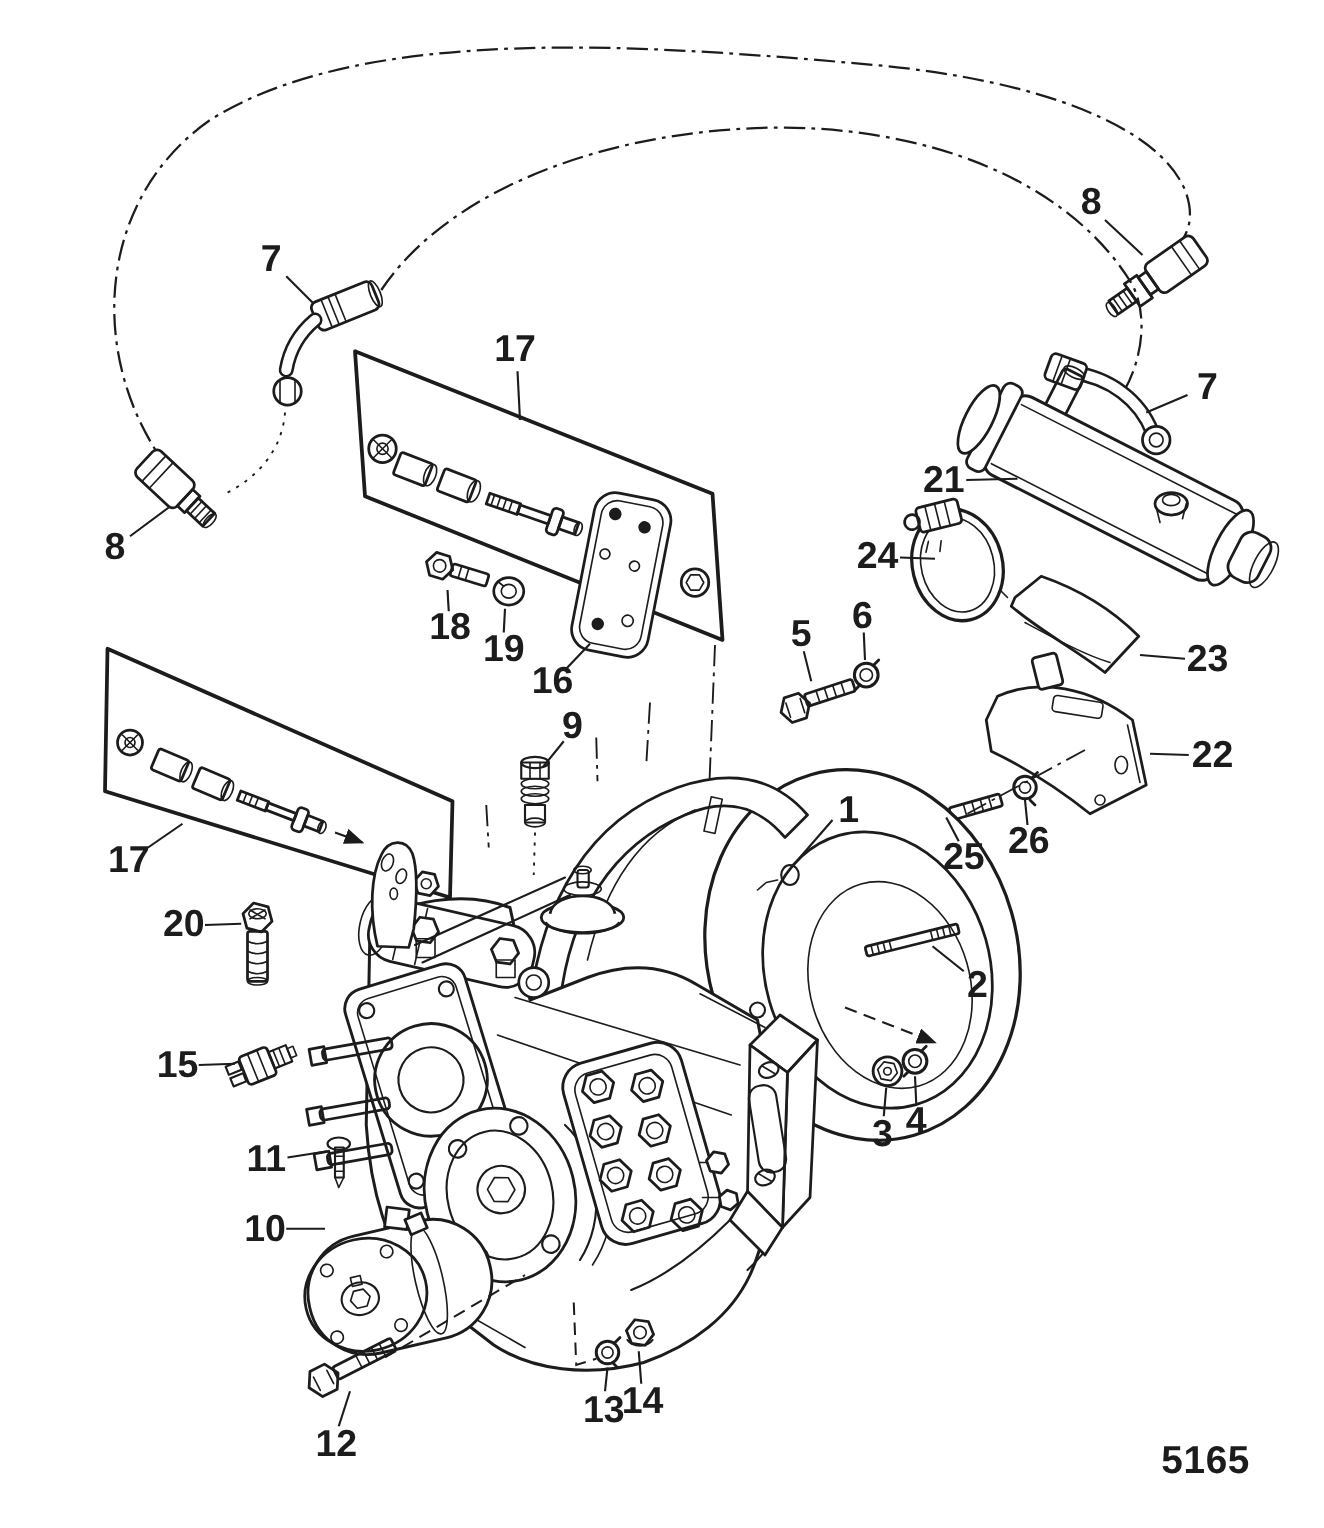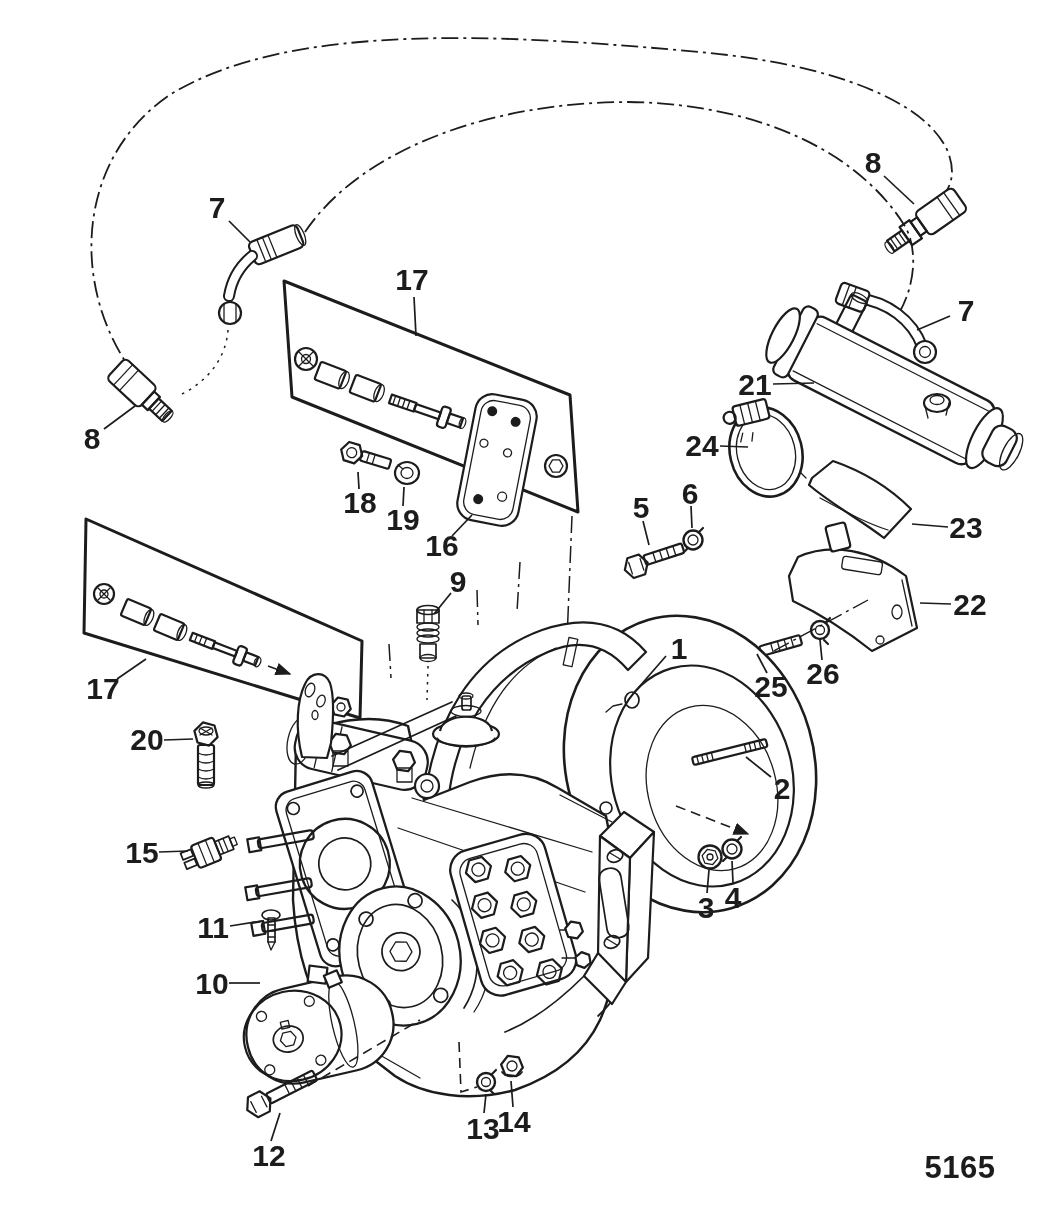--- a/index.html
+++ b/index.html
@@ -1,20 +1,20 @@
 <!DOCTYPE html>
 <html><head>
 <meta charset="utf-8">
 <title>Transmission Exploded Parts Diagram</title>
 <style>
   html,body { margin:0; padding:0; background:#ffffff; }
   .stage { position:relative; width:1059px; height:1222px; background:#ffffff; overflow:hidden;
            font-family:"Liberation Sans", sans-serif; }
   .stage svg { position:absolute; left:0; top:0; width:1059px; height:1222px; }
-  .dwg { position:absolute; left:920px; top:1150px; width:80px; text-align:center;
+  .dwg { position:absolute; left:920px; top:1150px; width:80px; text-align:right;
          font:700 31px "Liberation Sans", sans-serif; color:#1c1c1c; letter-spacing:.5px; }
   
   .ln   { stroke:#1c1c1c; fill:none; stroke-width:2.2; stroke-linecap:round; stroke-linejoin:round; }
   .lnw  { stroke:#1c1c1c; fill:#ffffff; stroke-width:2.2; stroke-linejoin:round; }
   .thick{ stroke-width:3; }
   .thin { stroke-width:1.3; }
   .mid  { stroke-width:1.7; }
   .hose { stroke:#1c1c1c; fill:none; stroke-width:1.8; stroke-dasharray:17 5 3 5; }
   .dot  { stroke:#1c1c1c; fill:none; stroke-width:1.5; stroke-dasharray:2.5 5.5; }
   .dash { stroke:#1c1c1c; fill:none; stroke-width:1.6; stroke-dasharray:10 6; }

